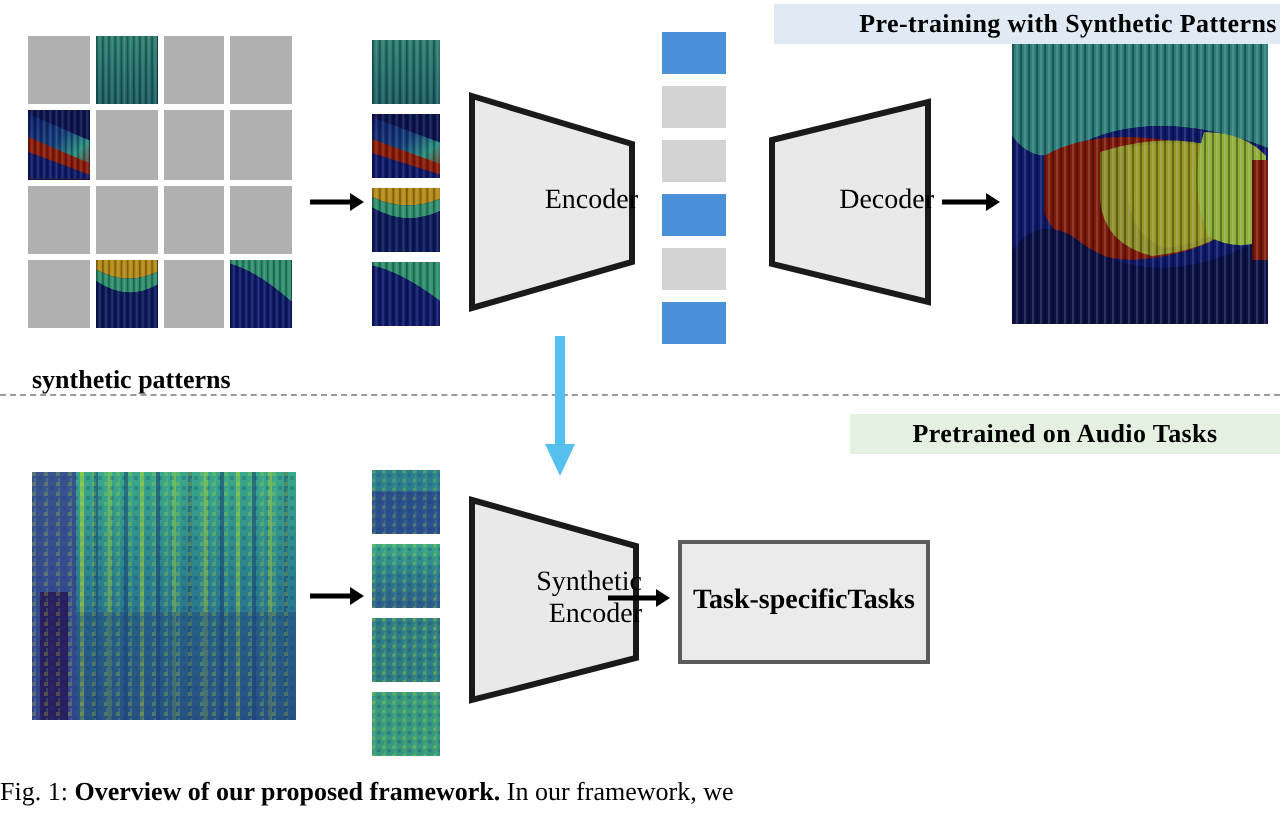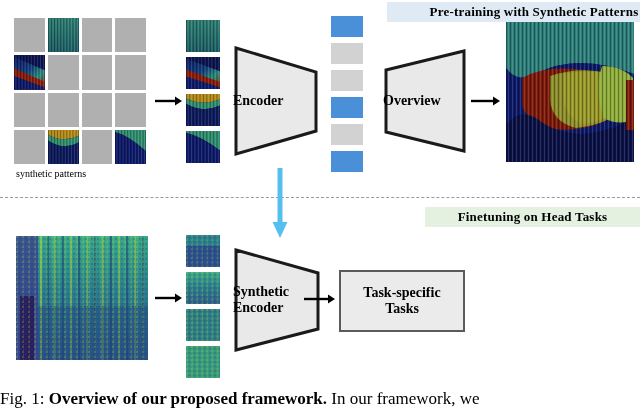--- a/index.html
+++ b/index.html
@@ -21,64 +21,64 @@
   
   .art{position:absolute;overflow:hidden;background:#101a44;}
 
   
   #grid{position:absolute;left:14px;top:18px;width:132px;height:146px;
         display:grid;grid-template-columns:repeat(4,1fr);grid-template-rows:repeat(4,1fr);
         gap:3px;background:#ffffff;}
   .cell{background:#b0b0b0;overflow:hidden;position:relative;}
   .cell.vis{background:#0a1147;}
 
-  .caption-small{position:absolute;font-weight:normal;font-size:10px;
-                 white-space:nowrap;}
+  .caption-small{position:absolute;font-weight:bold;font-size:13px;
+                 white-space:nowrap;margin-top:14px;}
   #lbl-synth{left:16px;top:168px;}
   #lbl-audio{left:8px;top:364px;}
 
   
   .patchcol{position:absolute;display:flex;flex-direction:column;gap:5px;}
   #patches-top{left:186px;top:20px;width:34px;}
   #patches-bot{left:186px;top:235px;width:34px;}
   .patch{width:34px;height:32px;overflow:hidden;position:relative;
          outline:1px solid #ffffff;}
 
   
   .trap{position:absolute;}
   .trap svg{display:block;}
   .trap .tlabel{position:absolute;left:0;top:0;width:100%;height:100%;
-                display:flex;flex-direction:column;align-items:flex-start;
-                justify-content:center;font-weight:bold;font-size:14px;
+                display:flex;flex-direction:column;align-items:flex-end;
+                justify-content:center;font-weight:normal;font-size:14px;
                 line-height:1.15;text-align:center;pointer-events:none;}
   #encoder{left:233px;top:45px;width:86px;height:112px;}
   #decoder{left:383px;top:48px;width:84px;height:106px;}
   #pretrained{left:233px;top:247px;width:88px;height:106px;}
 
   
   #taskhead{position:absolute;left:339px;top:270px;width:122px;height:58px;
             background:#ebebeb;border:2px solid #5b5b5b;
-            display:flex;flex-direction:column;align-items:center;
+            display:flex;flex-direction:row;align-items:center;
             justify-content:center;font-weight:bold;font-size:14px;
             line-height:1.15;text-align:center;}
 
   
   #tokens{position:absolute;left:331px;top:16px;width:32px;
           display:flex;flex-direction:column;gap:6px;}
   .token{width:32px;height:21px;}
   .token.blue{background:#4a90d9;}
   .token.gray{background:#d2d2d2;}
 
   
   .arrow{position:absolute;}
   .arrow svg{display:block;overflow:visible;}
 
   
   #figcaption{position:absolute;left:0;top:389px;width:640px;
-              font-size:17px;line-height:1.12;white-space:nowrap;}
+              font-size:13px;line-height:1.12;white-space:nowrap;}
   #figcaption b{font-weight:bold;}
 </style>
 </head>
 <body>
 
 <div class="fig">
 
   <svg width="0" height="0" style="position:absolute" aria-hidden="true">
     <defs>
 
@@ -113,21 +113,21 @@
         <rect width="6" height="5" fill="none"></rect>
         <rect x="0" y="0" width="2" height="2" fill="#c8e020" opacity="0.45"></rect>
         <rect x="3" y="2" width="2" height="2" fill="#1b3a72" opacity="0.45"></rect>
         <rect x="1" y="3" width="1" height="2" fill="#7fd36a" opacity="0.35"></rect>
       </pattern>
     </defs>
   </svg>
 
   <div class="badge" id="badge-pretrain">Pre-training with Synthetic Patterns</div>
 
-  <div class="badge" id="badge-finetune">Finetuning on Head Tasks</div>
+  <div class="badge" id="badge-finetune">Pretrained on Audio Tasks</div>
 
   <div id="divider"></div>
 
   <div id="grid">
     <div class="cell"></div>
     <div class="cell vis">
       <svg width="100%" height="100%" viewBox="0 0 40 36" preserveAspectRatio="none">
         <rect width="40" height="36" fill="url(#stripeG)"></rect>
         <rect width="40" height="36" fill="url(#vstripe)"></rect>
       </svg>
@@ -234,21 +234,21 @@
     <div class="token blue"></div>
     <div class="token gray"></div>
     <div class="token blue"></div>
   </div>
 
   <div class="trap" id="decoder">
     <svg width="84" height="106" viewBox="0 0 84 106">
       <polygon points="3,22 81,3 81,103 3,84" fill="#e9e9e9" stroke="#1a1a1a" stroke-width="3"></polygon>
     </svg>
     <div class="tlabel">
-        <span>Overview</span>
+        <span>Decoder</span>
       </div>
   </div>
 
   <div class="arrow" style="left:471px;top:95px;">
     <svg width="30" height="12" viewBox="0 0 30 12">
       <line x1="0" y1="6" x2="22" y2="6" stroke="#000" stroke-width="2.4"></line>
       <polygon points="22,1.5 29,6 22,10.5" fill="#000"></polygon>
     </svg>
   </div>
 

